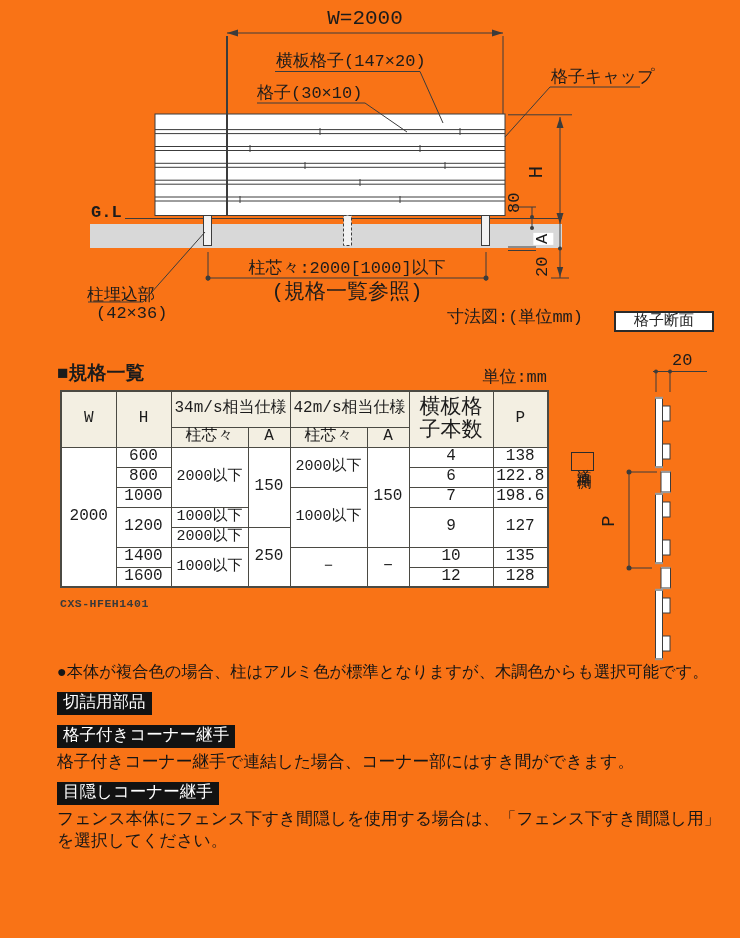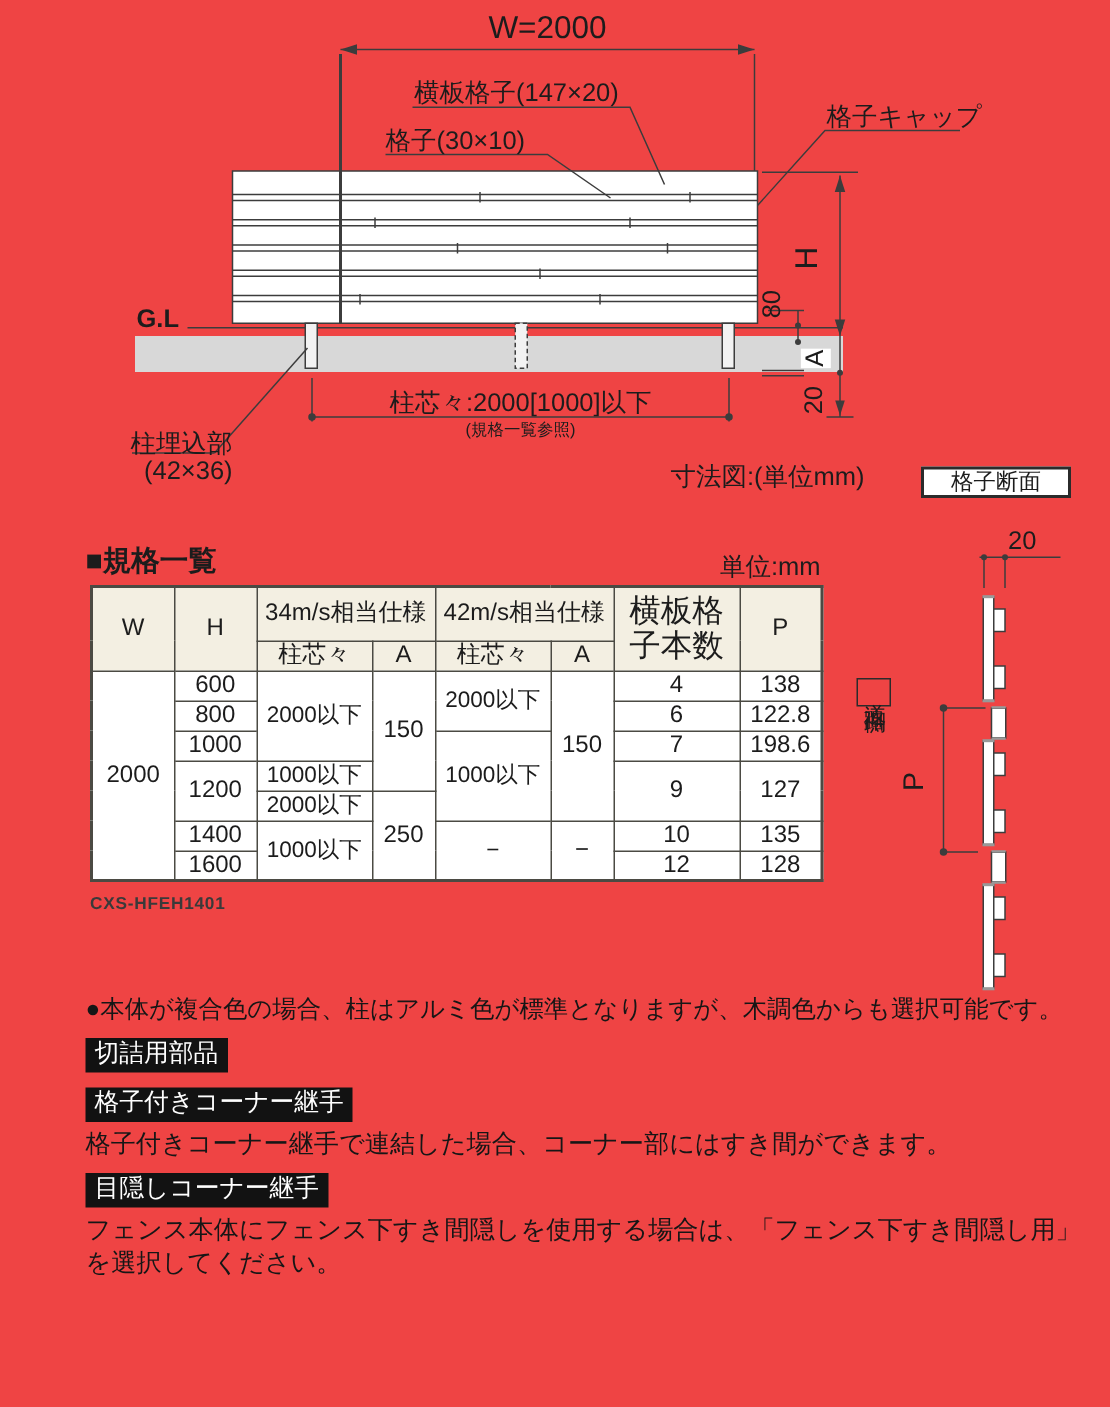--- a/index.html
+++ b/index.html
@@ -1,23 +1,23 @@
 <!DOCTYPE html>
 <html><head>
 <meta charset="utf-8">
 <style>
   html,body{margin:0;padding:0;background:#fff;}
-  .page{position:relative;width:740px;height:938px;background:#ef4444;overflow:hidden;
-        font-family:Liberation Sans, sans-serif;color:#1c1c1c;}
+  .page{position:relative;width:740px;height:938px;background:#f97316;overflow:hidden;
+        font-family:Liberation Mono, monospace;color:#1c1c1c;}
   .page *{box-sizing:border-box;}
   svg.overlay{position:absolute;left:0;top:0;z-index:1;pointer-events:none;}
   .lbl{position:absolute;z-index:2;white-space:nowrap;line-height:1.15;}
   .rot{transform:rotate(-90deg);display:inline-block;}
   .f17{font-size:17px;}
-  .f16{font-size:11px;}
+  .f16{font-size:21px;}
   .center{text-align:center;}
   .boxed{border:2px solid #2b2b2b;padding:0 18px;font-size:15px;background:#fff;}
   .vtext{writing-mode:vertical-rl;letter-spacing:3px;}
   
   .spec-table{position:absolute;left:60px;top:390px;z-index:2;border-collapse:collapse;
               border:2px solid #4b4a43;background:#fff;table-layout:fixed;}
   .spec-table th,.spec-table td{border:1px solid #4b4a43;text-align:center;vertical-align:middle;
               padding:0;font-weight:normal;font-size:16px;color:#1c1c1c;line-height:1.1;}
   .spec-table thead th{background:#f3efe2;}
   .spec-table .hr1{height:36px;}

